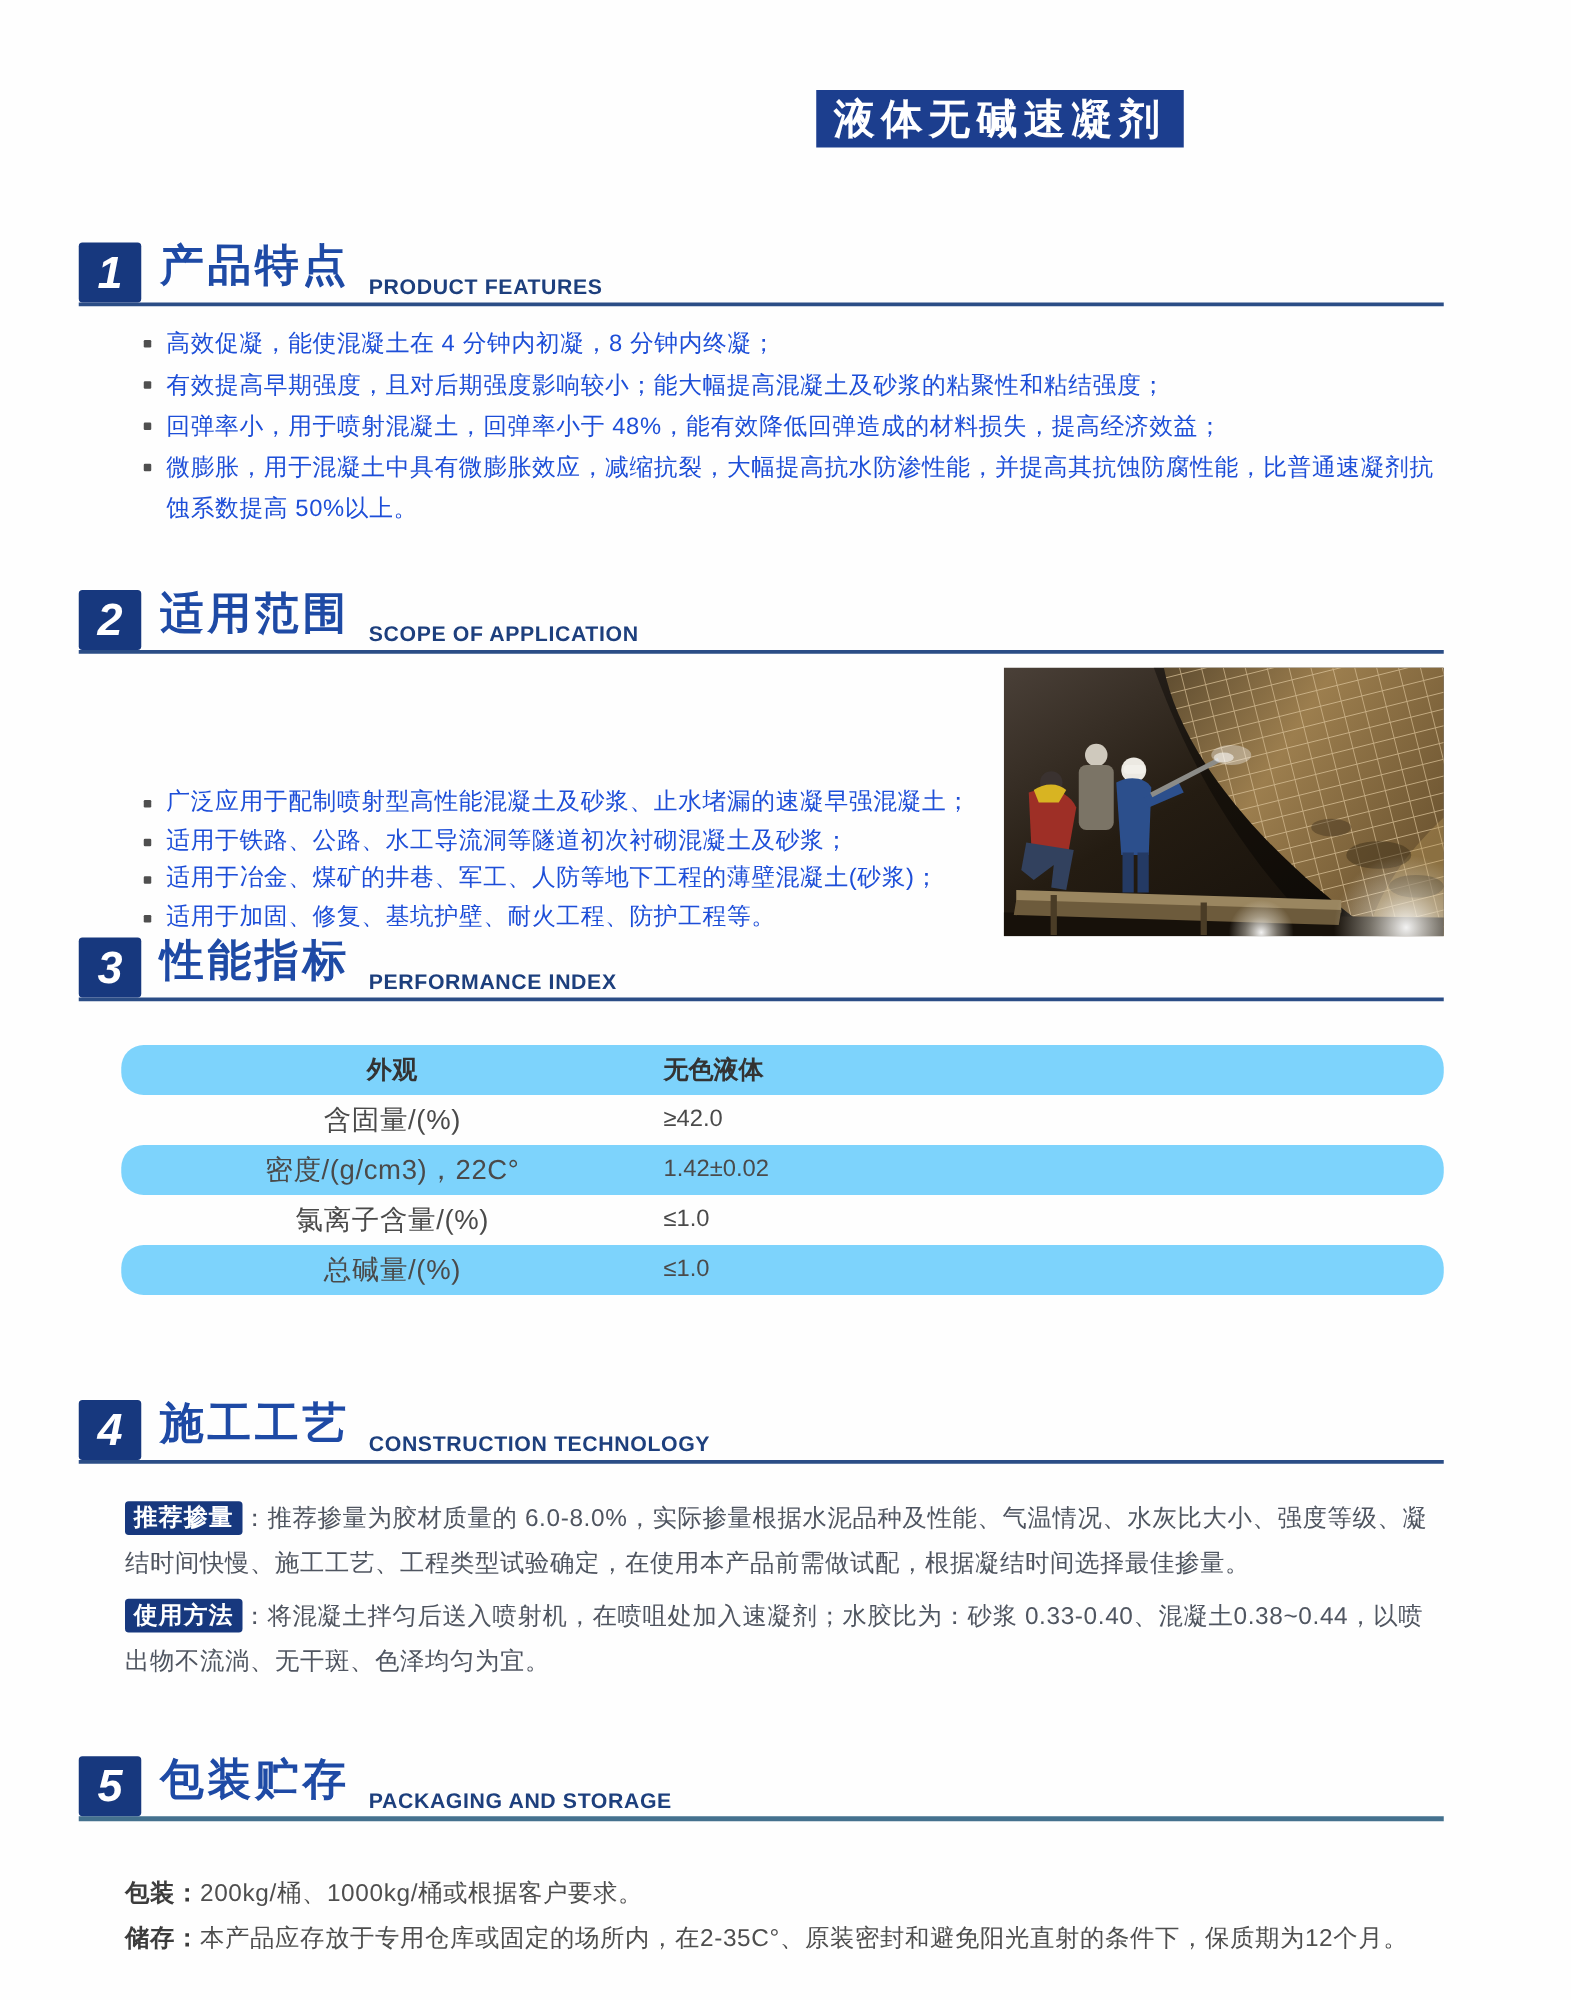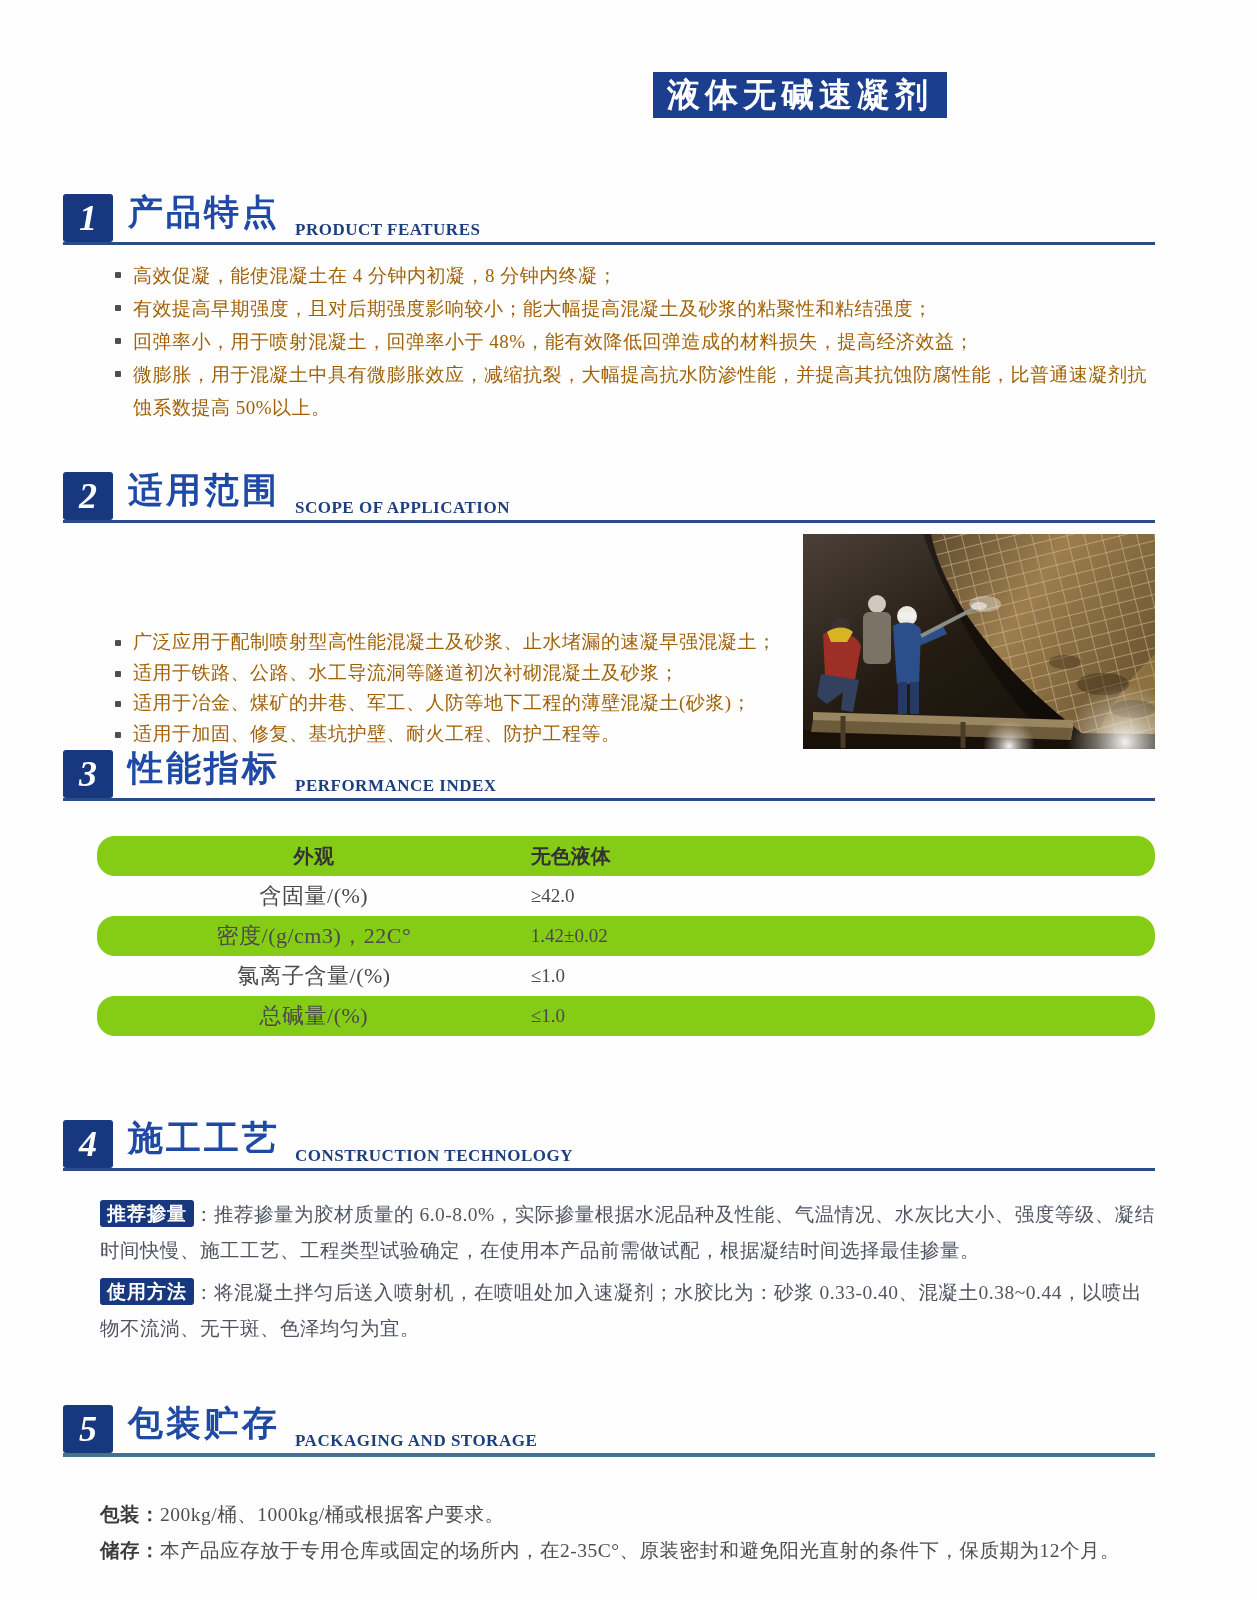--- a/index.html
+++ b/index.html
@@ -1,19 +1,19 @@
 <!DOCTYPE html>
 <html><head>
 <meta charset="utf-8">
 <style>
   * { margin:0; padding:0; box-sizing:border-box; }
   body { background:#ffffff; }
   .page {
     position:relative; width:1257px; height:1600px; background:#fefefe;
-    font-family:Liberation Serif, serif; overflow:hidden;
+    font-family:Liberation Sans, sans-serif; overflow:hidden;
   }
   
   .banner {
     position:absolute; left:653px; top:72px; height:46px; line-height:46px;
     background:#1c3e8e; color:#ffffff; font-size:33px; font-weight:bold;
     letter-spacing:5px; padding:0 14px; white-space:nowrap;
   }
   
   .sec { position:absolute; left:63px; width:1092px; }
   .sec-head {
@@ -27,36 +27,36 @@
     display:flex; align-items:center; justify-content:center; border-radius:3px;
     flex:0 0 auto;
   }
   .zh { color:#1e4aa5; font-size:35px; font-weight:bold; letter-spacing:3px;
         line-height:1; padding-bottom:12px; white-space:nowrap; }
   .en { color:#1d3f7d; font-size:17px; font-weight:bold; letter-spacing:.5px;
         line-height:1; padding-bottom:4px; white-space:nowrap;margin-top:16px; }
   
   .bullets { list-style:none; padding:14px 0 0 52px; }
   .bullets li {
-    position:relative; font-size:19px; color:#a16207; line-height:33px;
+    position:relative; font-size:19px; color:#1d4ed8; line-height:33px;
     padding-left:18px; letter-spacing:.5px;
   }
   .bullets.tight li { line-height:30.5px; }
   .bullets li::before {
     content:""; position:absolute; left:0; top:13px; width:6px; height:6px;
     background:#4f4f4f; border-radius:1px;
   }
   
   .sec2-body { display:flex; align-items:flex-end; }
   .sec2-body .bullets { flex:1 1 auto; }
   .photo { flex:0 0 auto; width:352px; height:215px; margin-top:11px; display:block; }
   
   .tbl { margin:35px 0 0 34px; width:1058px; }
   .trow { display:flex; height:40px; }
-  .trow.gray { background:#84cc16;border-radius:18px; }
+  .trow.gray { background:#7dd3fc;border-radius:18px; }
   .trow .c1 { width:41%; text-align:center; line-height:40px;
               font-size:22px; color:#4a4a4a; letter-spacing:.5px; }
   .trow .c2 { width:59%; line-height:40px;
               font-size:19px; color:#4a4a4a; }
   .trow.th .c1, .trow.th .c2 { font-weight:bold; color:#333333; font-size:20px; }
   
   .sec4-body { padding:26px 0 0 37px; }
   .para { font-size:19.5px; color:#4f5560; line-height:36px; letter-spacing:.5px;
           margin-bottom:6px; }
   .tag {

